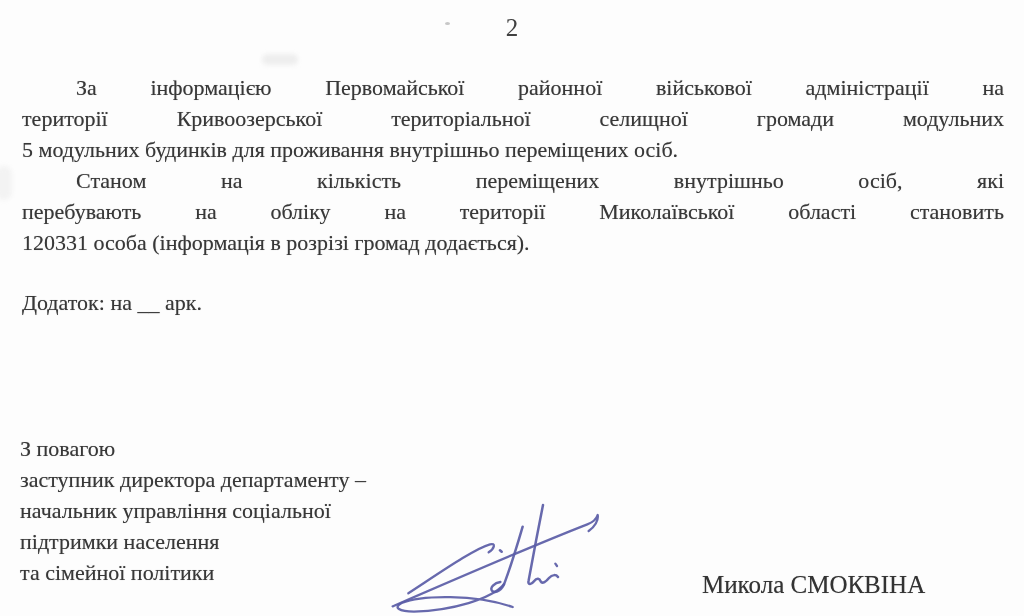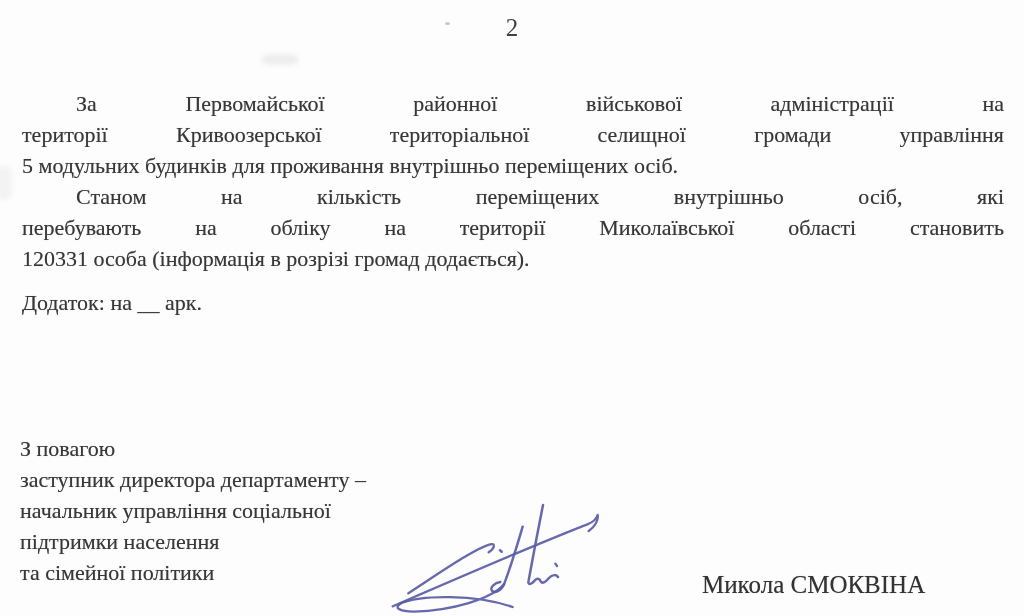--- a/index.html
+++ b/index.html
@@ -24,21 +24,21 @@
     top: 14px;
     left: 0;
     width: 1024px;
     text-align: center;
     font-size: 25px;
     color: #414141;
   }
   .bodyblock {
     position: absolute;
     left: 22px;
-    top: 88px;
+    top: 72px;
     width: 982px;
   }
   .line {
     height: 31px;
     line-height: 31px;
     font-size: 22px;
     white-space: nowrap;
     color: #383838;
     text-shadow: 0 0 0.7px rgba(70,70,70,0.55);
   }
@@ -116,33 +116,34 @@
 
   <div class="artifact a-dot"></div>
   <div class="artifact a-smudge"></div>
   <div class="artifact a-band"></div>
 
   <div class="pagenum">2</div>
 
   <div class="bodyblock">
     <div class="line justify indent">
         <span>За</span>
+        <span>інформацією</span>
         <span>Первомайської</span>
         <span>районної</span>
         <span>військової</span>
         <span>адміністрації</span>
         <span>на</span>
       </div>
     <div class="line justify">
         <span>території</span>
         <span>Кривоозерської</span>
         <span>територіальної</span>
         <span>селищної</span>
         <span>громади</span>
-        <span>управління</span>
+        <span>модульних</span>
       </div>
     <div class="line">5 модульних будинків для проживання внутрішньо переміщених осіб.</div>
     <div class="line justify indent">
         <span>Станом</span>
         <span>на</span>
         <span>кількість</span>
         <span>переміщених</span>
         <span>внутрішньо</span>
         <span>осіб,</span>
         <span>які</span>

